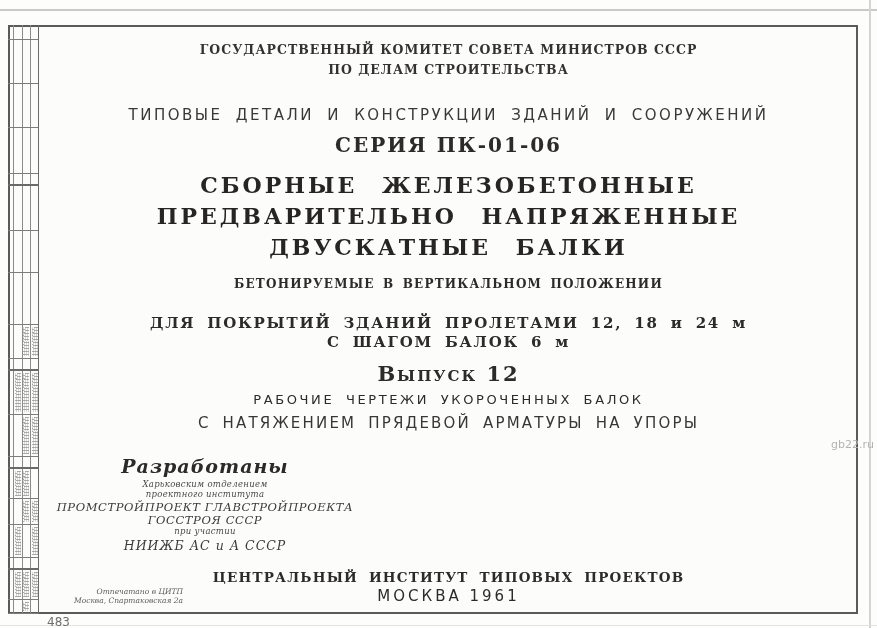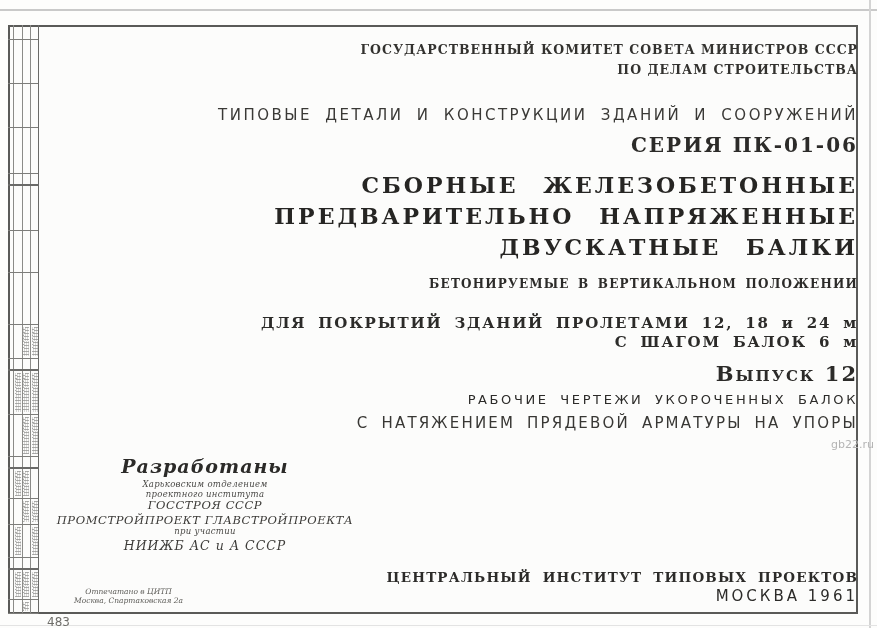--- a/index.html
+++ b/index.html
@@ -37,42 +37,42 @@
   .strip .cell.thin{border-bottom:2px solid #6a6a68;}
   .scrib{
     position:absolute;top:2px;bottom:2px;width:6px;opacity:.55;
     background:
       repeating-linear-gradient(187deg, rgba(60,60,58,.75) 0 1px, transparent 1px 3px),
       repeating-linear-gradient(92deg, rgba(60,60,58,.35) 0 1px, transparent 1px 2px);
   }
   .scrib.c1{left:7px;} .scrib.c2{left:15px;} .scrib.c3{left:24px;}
 
   
-  .tb{position:absolute;left:39px;width:819px;text-align:right;white-space:nowrap;}
+  .tb{position:absolute;left:39px;width:819px;text-align:center;white-space:nowrap;}
 
   .committee{font-weight:bold;font-size:12.5px;letter-spacing:1px;color:#33322f;}
   .series-type{font-family:"DejaVu Sans",sans-serif;font-size:15px;letter-spacing:2.5px;word-spacing:6px;color:#3a3936;}
   .series-code{font-weight:bold;font-size:20px;letter-spacing:2px;}
   .main-title{font-weight:bold;font-size:22px;letter-spacing:3px;word-spacing:14px;color:#262523;}
   .subtitle{font-weight:bold;font-size:12px;letter-spacing:1.2px;word-spacing:3px;}
   .app-line{font-weight:bold;font-size:15px;letter-spacing:1.8px;word-spacing:5px;}
   .issue-num{font-weight:bold;font-size:21px;letter-spacing:2px;font-variant:small-caps;}
   .issue-desc{font-family:"DejaVu Sans",sans-serif;font-size:13px;letter-spacing:2.6px;word-spacing:5px;color:#38373  4;}
   .issue-desc2{font-family:"DejaVu Sans",sans-serif;font-size:15px;letter-spacing:2.2px;word-spacing:5px;color:#383734;}
 
   .col-block{position:absolute;text-align:center;white-space:nowrap;}
   .script-head{font-style:italic;font-weight:bold;font-size:19px;letter-spacing:1px;color:#2b2a28;}
   .tiny-it{font-style:italic;font-size:8.5px;letter-spacing:.3px;color:#4a4946;line-height:9.5px;}
   .small-it{font-style:italic;font-size:11.5px;letter-spacing:.6px;color:#3c3b38;line-height:13px;}
   .med-it{font-style:italic;font-size:12.5px;letter-spacing:1px;color:#3c3b38;}
   .appr-line{font-style:italic;font-size:10px;letter-spacing:.4px;color:#45443f;line-height:12px;}
 
   .institute{font-weight:bold;font-size:13.5px;letter-spacing:1.2px;word-spacing:5px;}
   .city{font-family:"DejaVu Sans",sans-serif;font-size:15px;letter-spacing:3px;}
-  .print-note{position:absolute;left:74px;top:588px;text-align:center;font-style:italic;font-size:7.5px;color:#5d5c58;line-height:8.5px;white-space:nowrap;}
+  .print-note{position:absolute;left:74px;top:588px;text-align:right;font-style:italic;font-size:7.5px;color:#5d5c58;line-height:8.5px;white-space:nowrap;}
   .page-num{position:absolute;left:47px;top:615px;font-family:"DejaVu Sans",sans-serif;font-size:12px;color:#6f6e6a;}
   .watermark{position:absolute;left:831px;top:438px;font-family:"DejaVu Sans",sans-serif;font-size:11px;color:#b4b4b4;}
 </style>
 </head>
 <body>
 
 <div class="scan">
 
   <div class="edge-top"></div>
   <div class="edge-right"></div>
@@ -144,22 +144,22 @@
   <div class="tb app-line" style="top:333px">С ШАГОМ БАЛОК 6 м</div>
 
   <div class="tb issue-num" style="top:361px">Выпуск 12</div>
   <div class="tb issue-desc" style="top:392px">РАБОЧИЕ ЧЕРТЕЖИ УКОРОЧЕННЫХ БАЛОК</div>
   <div class="tb issue-desc2" style="top:414px">С НАТЯЖЕНИЕМ ПРЯДЕВОЙ АРМАТУРЫ НА УПОРЫ</div>
 
   <div class="col-block" style="left:55px;top:455px;width:300px">
     <div class="script-head">Разработаны</div>
     <div class="tiny-it" style="margin-top:3px">Харьковским отделением</div>
     <div class="tiny-it">проектного института</div>
+    <div class="small-it" style="margin-top:2px">ПРОМСТРОЙПРОЕКТ ГЛАВСТРОЙПРОЕКТА</div>
     <div class="small-it">ГОССТРОЯ СССР</div>
-    <div class="small-it" style="margin-top:2px">ПРОМСТРОЙПРОЕКТ ГЛАВСТРОЙПРОЕКТА</div>
     <div class="tiny-it">при участии</div>
     <div class="med-it" style="margin-top:1px">НИИЖБ АС и А СССР</div>
   </div>
 
 
   <div class="tb institute" style="top:569px">ЦЕНТРАЛЬНЫЙ ИНСТИТУТ ТИПОВЫХ ПРОЕКТОВ</div>
   <div class="tb city" style="top:587px">МОСКВА 1961</div>
 
   <div class="print-note">
     <div>Отпечатано в ЦИТП</div>

